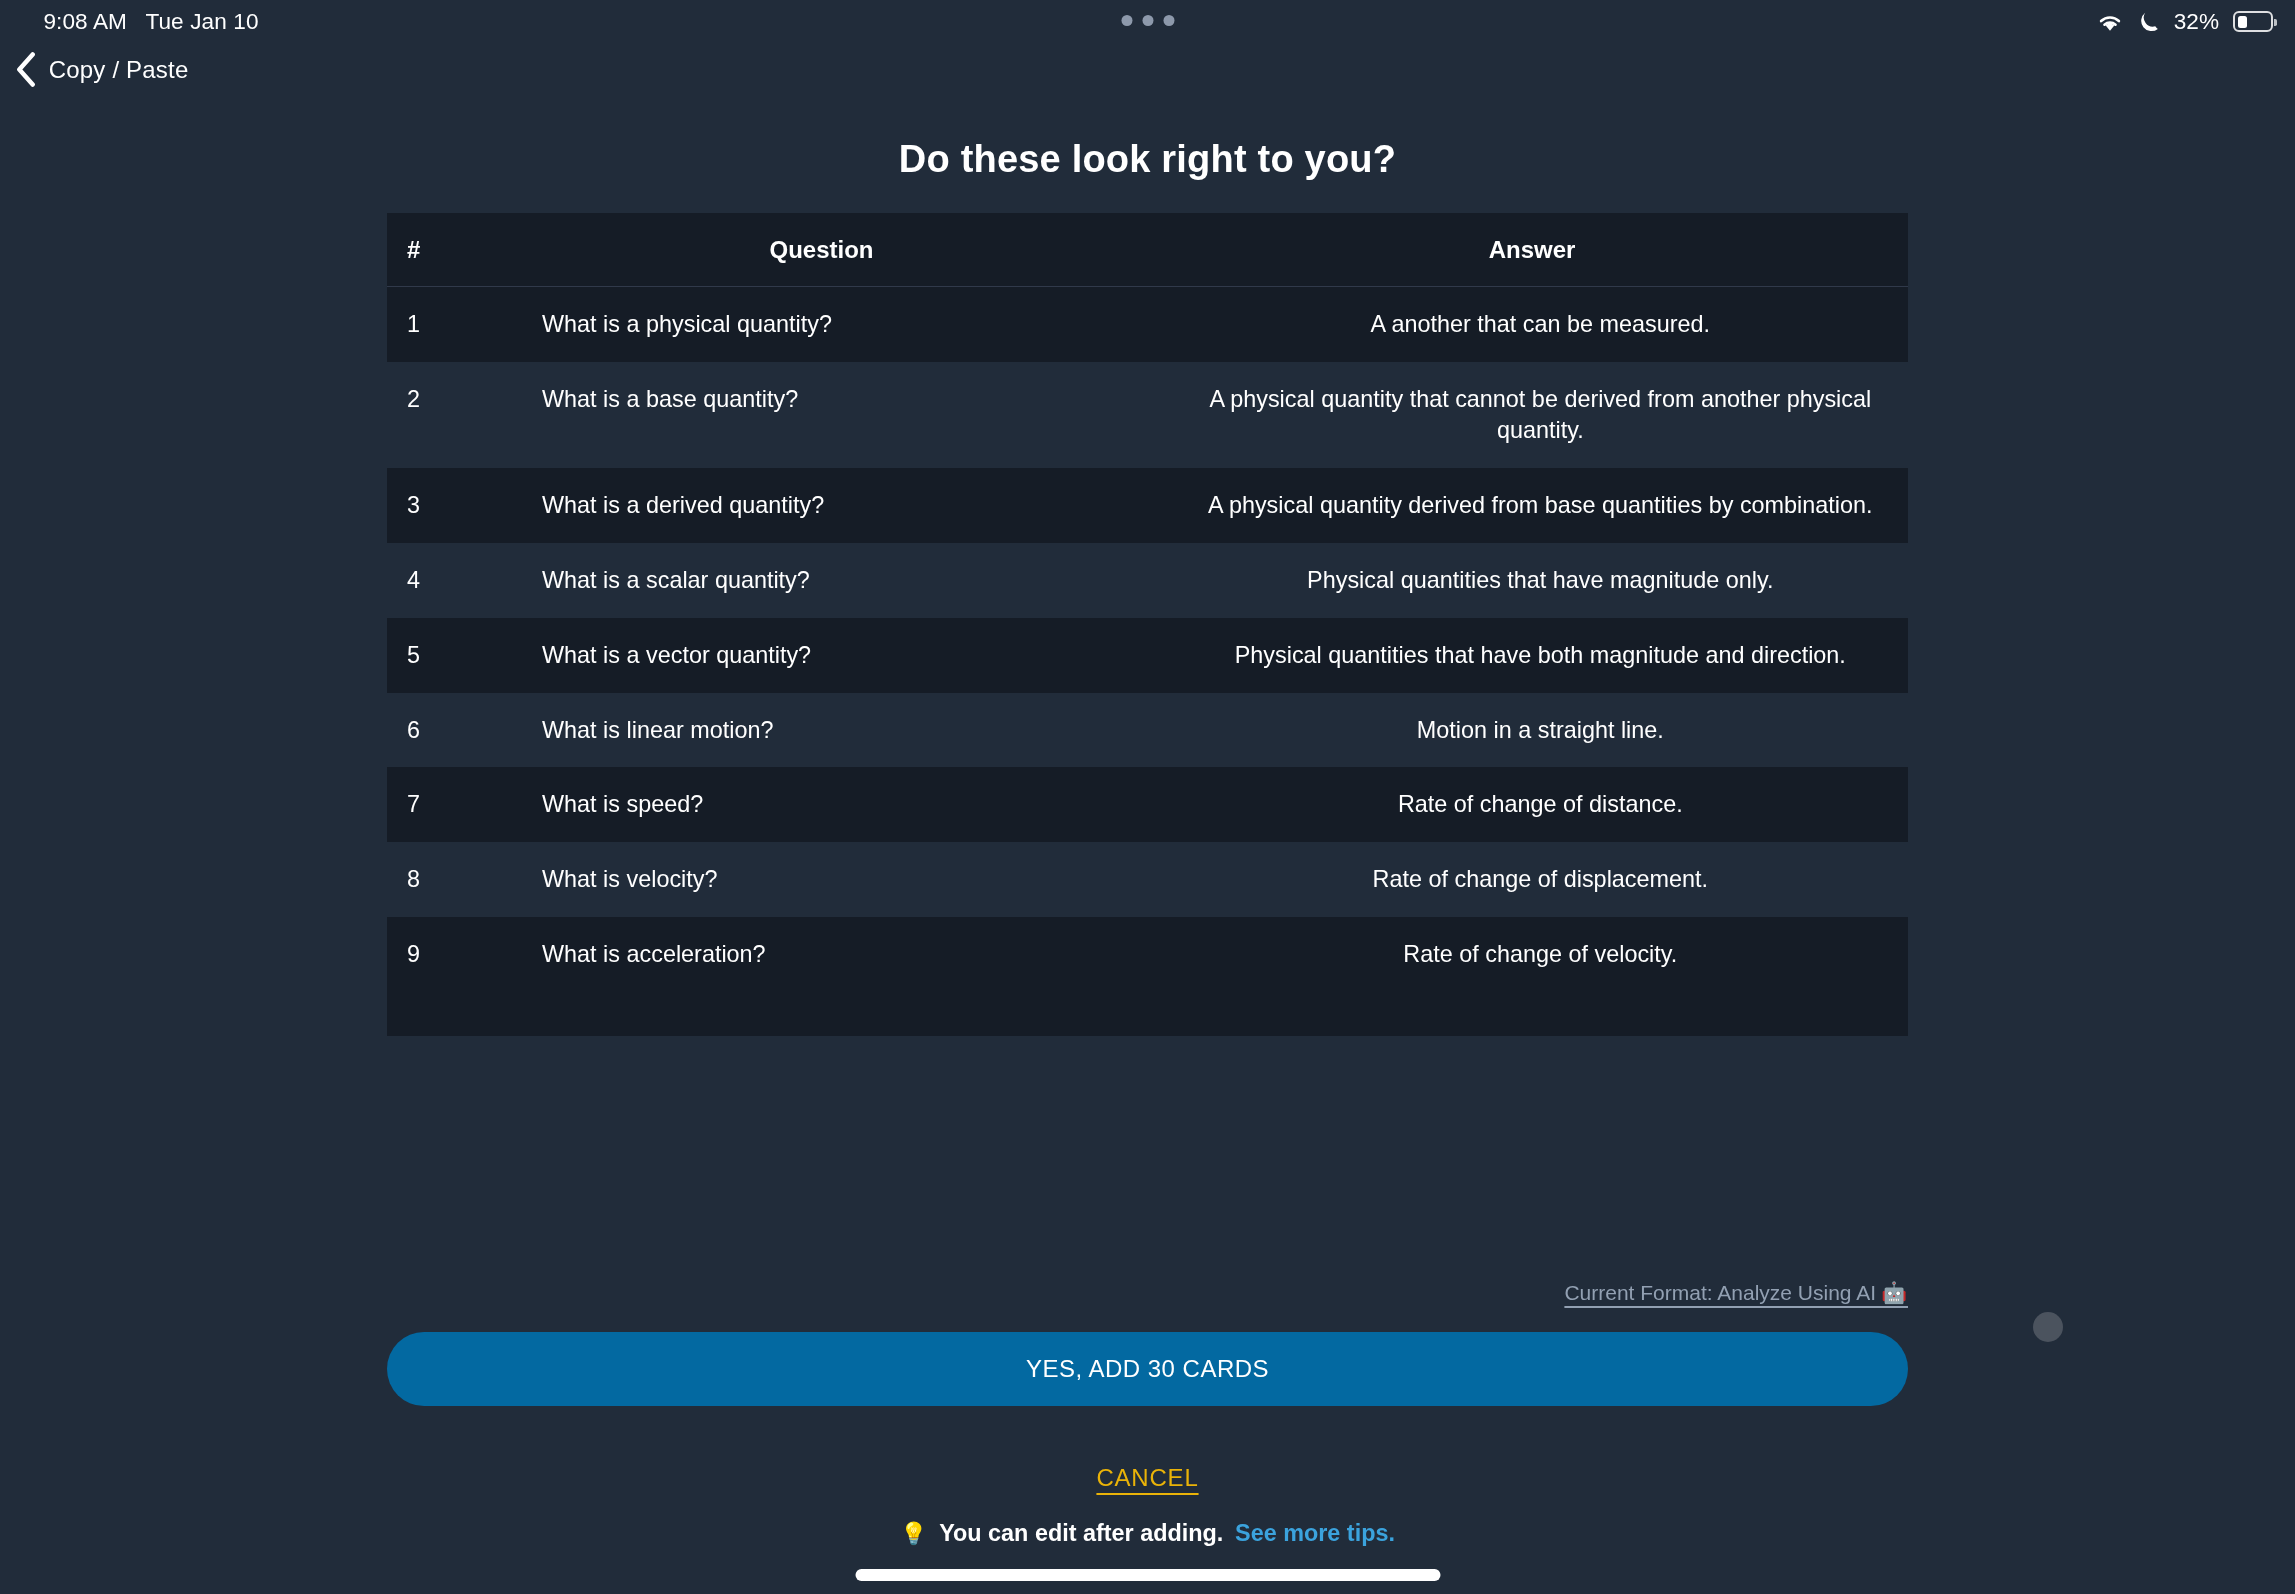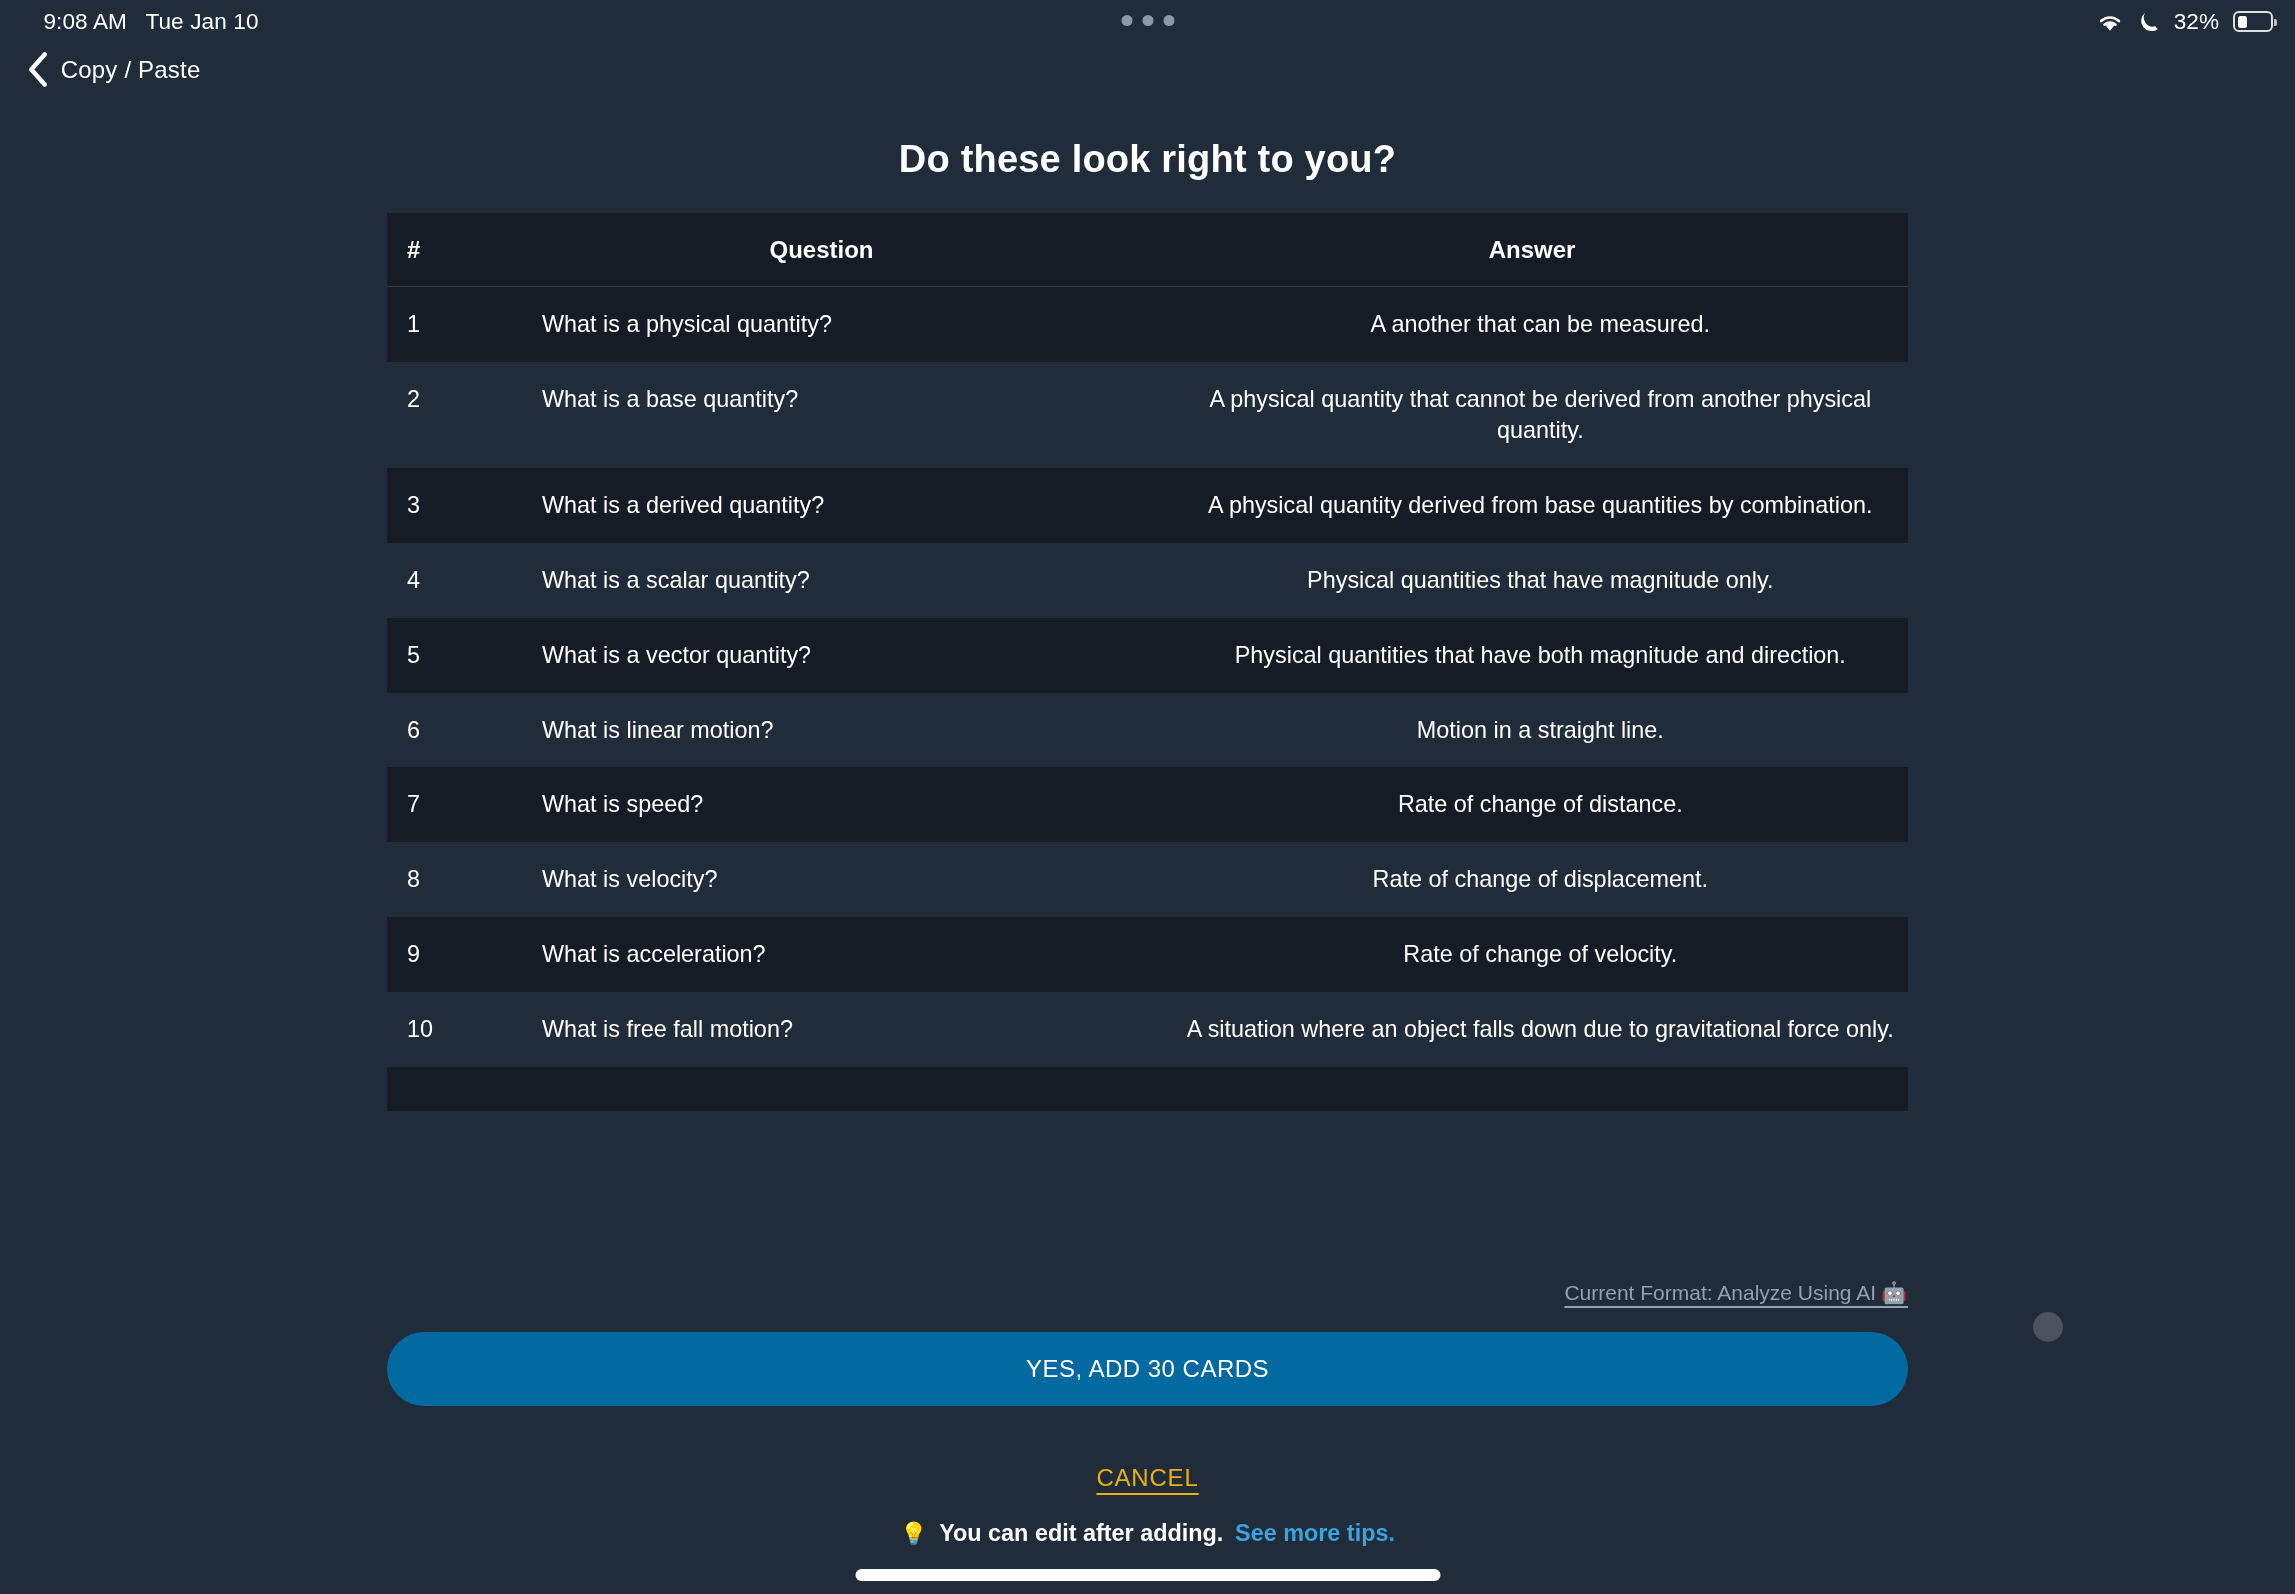--- a/index.html
+++ b/index.html
@@ -82,21 +82,21 @@
     border-radius: 2.5px;
   }
 
   
   .navbar {
     position: absolute;
     top: 52px; left: 0;
     display: flex;
     align-items: center;
     gap: 11.7px;
-    padding-left: 27px;
+    padding-left: 15px;
     cursor: pointer;
   }
   .chevron-back { display: block; }
   .nav-title {
     color: #ffffff;
     font-size: 24px;
     font-weight: 500;
     letter-spacing: 0.2px;
   }
 
@@ -331,25 +331,20 @@
         <tr>
           <td class="cell-num">8</td>
           <td class="cell-q">What is velocity?</td>
           <td class="cell-a">Rate of change of displacement.</td>
         </tr>
         <tr class="alt">
           <td class="cell-num">9</td>
           <td class="cell-q">What is acceleration?</td>
           <td class="cell-a">Rate of change of velocity.</td>
         </tr>
-        <tr>
-          <td class="cell-num">10</td>
-          <td class="cell-q">What is free fall motion?</td>
-          <td class="cell-a">A situation where an object falls down due to gravitational force only.</td>
-        </tr>
         <tr class="alt">
           <td class="cell-num"></td>
           <td class="cell-q"></td>
           <td class="cell-a"></td>
         </tr>
       </tbody>
   </table>
 </div>
 
 <div class="format-link">Current Format: Analyze Using AI 🤖</div>

